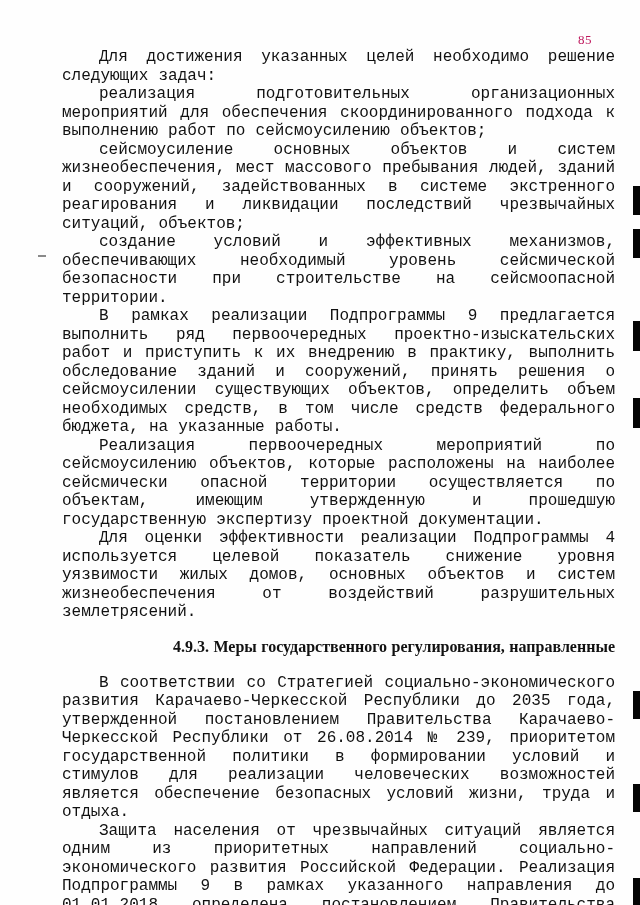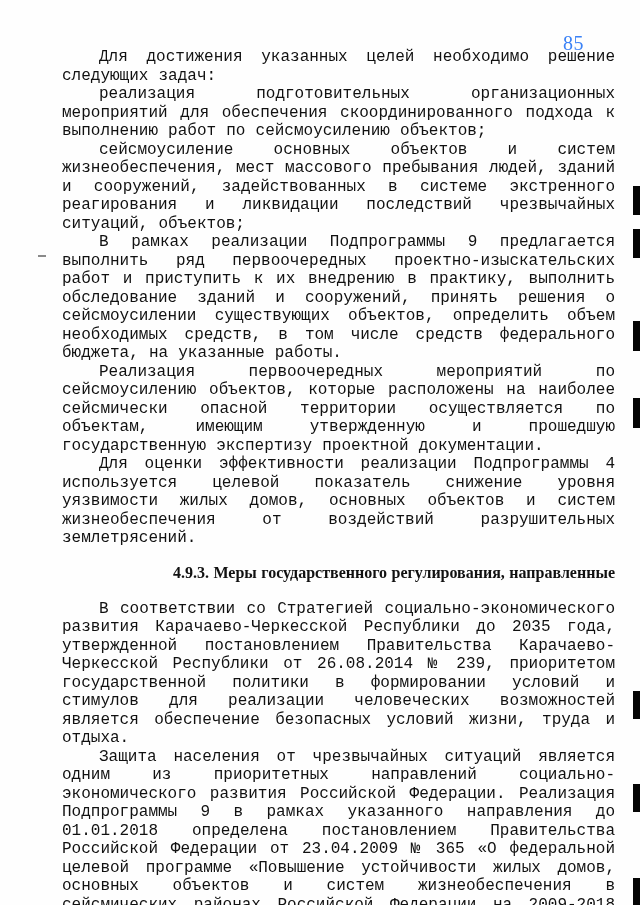--- a/index.html
+++ b/index.html
@@ -12,24 +12,24 @@
     width: 640px;
     height: 905px;
     background: #fefefe;
     overflow: hidden;
     font-family: "Liberation Serif", "DejaVu Serif", serif;
     color: #111111;
   }
   .page-number {
     position: absolute;
     top: 32px;
-    right: 56px;
-    font-size: 20px;
+    right: 48px;
+    font-size: 13px;
     letter-spacing: 0.5px;
-    color: #3b82f6;
+    color: #be185d;
   }
   .text-block {
     position: absolute;
     left: 62px;
     top: 48px;
     width: 553px;
     font-size: 16px;
     line-height: 18.5px;
     text-align: justify;
     word-spacing: 0.5px;
@@ -76,20 +76,21 @@
 <body>
 
 <div class="page">
 
   <div class="page-number">85</div>
 
   <div class="text-block">
     <p>Для достижения указанных целей необходимо решение следующих задач:</p>
     <p>реализация подготовительных организационных мероприятий для обеспечения скоординированного подхода к выполнению работ по сейсмоусилению объектов;</p>
     <p>сейсмоусиление основных объектов и систем жизнеобеспечения, мест массового пребывания людей, зданий и сооружений, задействованных в системе экстренного реагирования и ликвидации последствий чрезвычайных ситуаций, объектов;</p>
+    <p>создание условий и эффективных механизмов, обеспечивающих необходимый уровень сейсмической безопасности при строительстве на сейсмоопасной территории.</p>
     <p>В рамках реализации Подпрограммы 9 предлагается выполнить ряд первоочередных проектно-изыскательских работ и приступить к их внедрению в практику, выполнить обследование зданий и сооружений, принять решения о сейсмоусилении существующих объектов, определить объем необходимых средств, в том числе средств федерального бюджета, на указанные работы.</p>
     <p>Реализация первоочередных мероприятий по сейсмоусилению объектов, которые расположены на наиболее сейсмически опасной территории осуществляется по объектам, имеющим утвержденную и прошедшую государственную экспертизу проектной документации.</p>
     <p>Для оценки эффективности реализации Подпрограммы 4 используется целевой показатель снижение уровня уязвимости жилых домов, основных объектов и систем жизнеобеспечения от воздействий разрушительных землетрясений.</p>
 
     <h2 class="section-heading">
       <span>4.9.3. Меры государственного регулирования, направленные</span><br>
     </h2>
 
     <p>В соответствии со Стратегией социально-экономического развития Карачаево-Черкесской Республики до 2035 года, утвержденной постановлением Правительства Карачаево-Черкесской Республики от 26.08.2014 № 239, приоритетом государственной политики в формировании условий и стимулов для реализации человеческих возможностей является обеспечение безопасных условий жизни, труда и отдыха.</p>
     <p>Защита населения от чрезвычайных ситуаций является одним из приоритетных направлений социально-экономического развития Российской Федерации. Реализация Подпрограммы 9 в рамках указанного направления до 01.01.2018 определена постановлением Правительства Российской Федерации от 23.04.2009 № 365 «О федеральной целевой программе «Повышение устойчивости жилых домов, основных объектов и систем жизнеобеспечения в сейсмических районах Российской Федерации на 2009-2018 годы». Действие названной Федеральной целевой программы</p>

